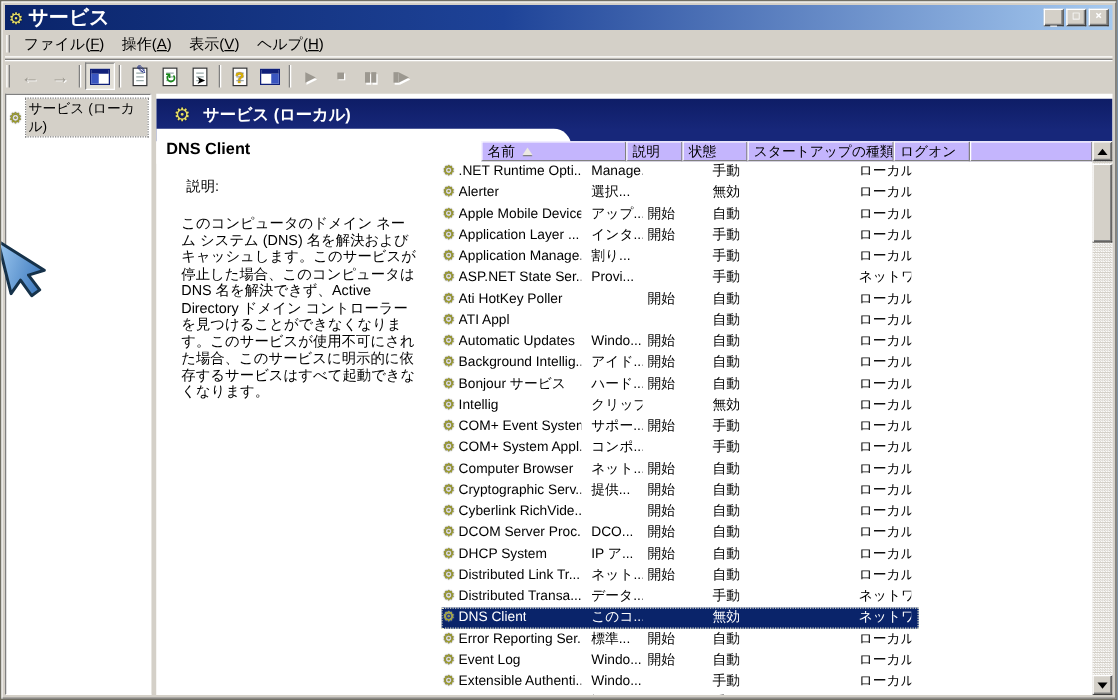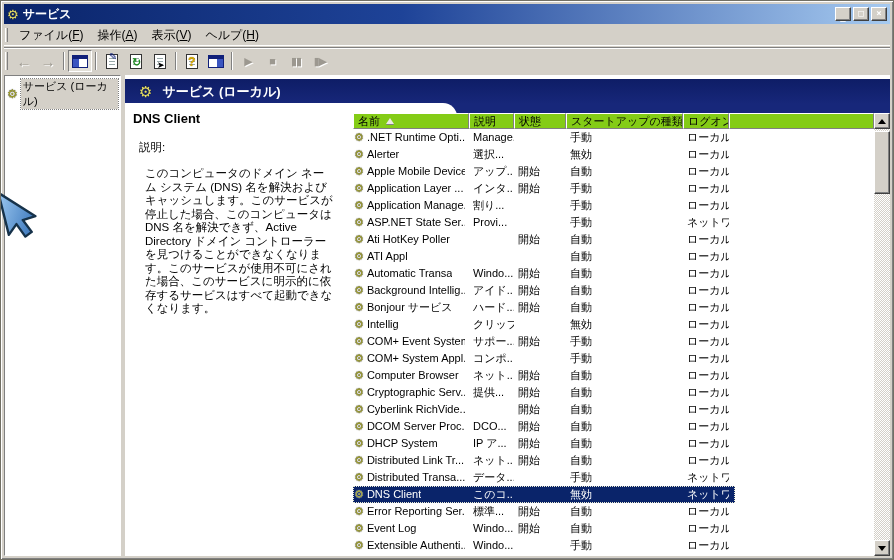--- a/index.html
+++ b/index.html
@@ -12,21 +12,21 @@
     font-family:"Liberation Sans","DejaVu Sans",sans-serif;
     font-size:11px;color:#000;overflow:hidden;
   }
   
   .titlebar{
     position:absolute;left:3px;top:3px;right:3px;height:20px;
     background:linear-gradient(90deg,#0A246A 0%,#1E4398 45%,#A6CAF0 100%);
     display:flex;align-items:center;padding:0 3px;color:#fff;
   }
   .titlebar .gear{font-size:13px;line-height:13px;color:#e8e06a;text-shadow:0 0 1px #000;margin-right:4px;}
-  .title-text{font-weight:bold;font-size:12px;flex:1;}
+  .title-text{font-weight:bold;font-size:16px;flex:1;}
   .winbtn{width:16px;height:14px;margin-left:2px;background:#D4D0C8;
     border:1px solid;border-color:#fff #404040 #404040 #fff;
     box-shadow:inset -1px -1px 0 #808080;
     display:flex;align-items:center;justify-content:center;
     font-size:9px;font-weight:bold;font-family:"DejaVu Sans Mono",monospace;line-height:8px;}
   .winbtn span{transform:translateY(-1px);}
   .btn-min span{transform:translateY(3px);}
   
   .menubar{position:absolute;left:3px;top:24px;right:3px;height:21px;
     display:flex;align-items:center;border-bottom:1px solid #fff;}
@@ -57,28 +57,28 @@
   .tree-label{background:#D4D0C8;padding:0 2px;font-size:11px;outline:1px dotted #808080;}
   .rightpane{position:absolute;left:124px;top:74px;right:3px;bottom:3px;background:#fff;overflow:hidden;}
   .banner{position:absolute;left:0;right:0;top:4px;height:25px;background:linear-gradient(180deg,#0e1d66,#17277a);
     color:#fff;display:flex;align-items:center;padding-left:14px;gap:10px;}
   .banner .gear{color:#e8e06a;font-size:15px;text-shadow:0 0 1px #000;}
   .banner-title{font-weight:bold;font-size:13px;}
   .bluestrip{position:absolute;left:0;right:0;top:29px;height:9px;background:#17277a;}
   .desctab{position:absolute;left:0;top:28px;width:332px;height:28px;background:#fff;border-top-right-radius:14px;}
   .descpanel{position:absolute;left:8px;top:36px;width:214px;}
   .desc-title{font-weight:bold;font-size:13px;margin:0 0 14px 0;}
-  .desc-label{font-size:11.5px;margin:6px;}
+  .desc-label{font-size:11.5px;margin:16px;}
   .desc-text{font-size:11.5px;line-height:13.5px;margin:12px;}
   
   .list{position:absolute;left:228px;top:38px;right:16px;bottom:0;overflow:hidden;}
-  .lheader{display:flex;height:16px;background:#84cc16;}
+  .lheader{display:flex;height:16px;background:#c4b5fd;margin-left:32px;}
   .hcell{border:1px solid;border-color:#fff #808080 #808080 #fff;padding:1px 4px;font-size:11px;
     white-space:nowrap;overflow:hidden;display:flex;align-items:center;gap:6px;}
-  .h-name{width:116px}.h-desc{width:45px}.h-status{width:52px}.h-startup{width:117px}.h-logon{width:46px}
+  .h-name{width:116px}.h-desc{width:45px}.h-status{width:52px}.h-startup{width:117px}.h-logon{width:61px}
   .h-fill{flex:1}
   .sort{width:0;height:0;border-left:4px solid transparent;border-right:4px solid transparent;
     border-bottom:6px solid #ece9e2;filter:drop-shadow(0 1px 0 #808080);}
   .rows{position:relative;overflow:hidden;height:calc(100% - 16px);}
   .lrow{display:flex;height:17px;align-items:center;}
   .rowline{display:flex;width:382px;height:17px;align-items:center;}
   .cell{white-space:nowrap;overflow:hidden;padding:0 4px;font-size:11px;height:15px;line-height:15px;}
   .c-name{width:116px;display:flex;align-items:center;padding-left:1px;}
   .c-name .gear{color:#a3a32e;text-shadow:0 0 1px #000;font-size:11px;margin-right:3px;flex:none;}
   .c-name .nm{overflow:hidden;white-space:nowrap;}
@@ -345,21 +345,21 @@
       <span class="cell c-status"></span>
       <span class="cell c-startup">自動</span>
       <span class="cell c-logon">ローカル ...</span>
     </div>
   </div>
 
   <div class="lrow">
     <div class="rowline">
       <span class="cell c-name">
                 <span class="gear">⚙</span>
-                <span class="nm">Automatic Transa</span>
+                <span class="nm">Automatic Updates</span>
               </span>
       <span class="cell c-desc">Windo...</span>
       <span class="cell c-status">開始</span>
       <span class="cell c-startup">自動</span>
       <span class="cell c-logon">ローカル ...</span>
     </div>
   </div>
 
   <div class="lrow">
     <div class="rowline">

